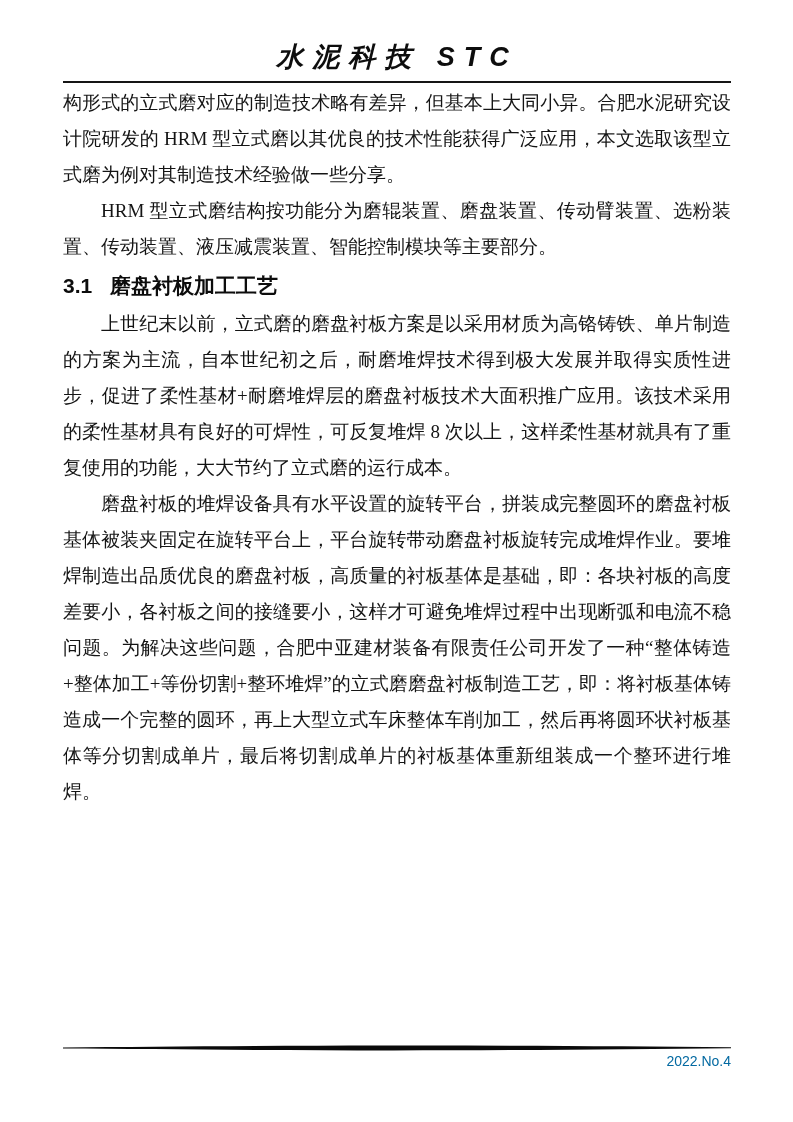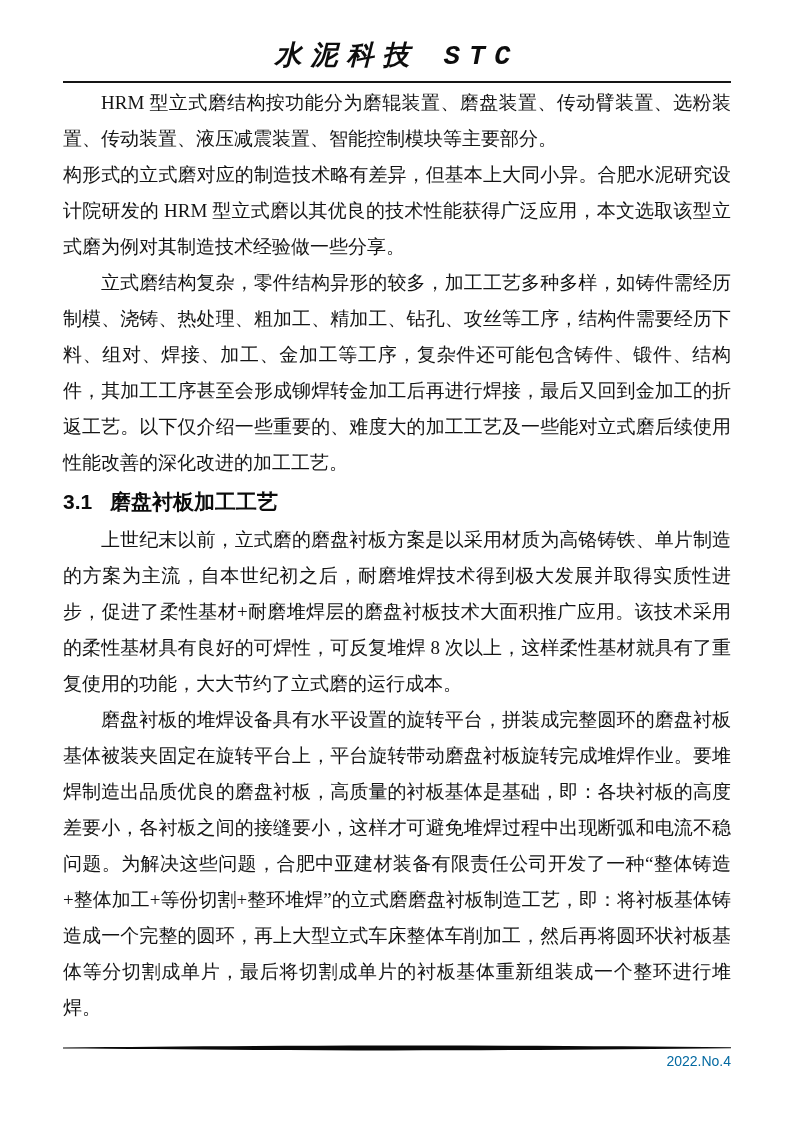--- a/index.html
+++ b/index.html
@@ -13,21 +13,21 @@
   }
   .page-inner {
     position: absolute;
     left: 63px; top: 0;
     width: 668px;
   }
   
   .page-header { padding-top: 40px; }
   .journal-title {
     text-align: center;
-    font-family: Liberation Mono, monospace;
+    font-family: Liberation Sans, sans-serif;
     font-style: italic;
     font-weight: 600;
     font-size: 27px;
     line-height: 34px;
     letter-spacing: 9px;
     color: #0d0d0d;
   }
   .header-rule {
     margin-top: 7px;
     height: 2px;
@@ -86,23 +86,22 @@
 
 <div class="page-inner">
 
   <div class="page-header">
     <div class="journal-title">水泥科技 STC</div>
     <div class="header-rule"></div>
   </div>
 
   <main class="article-body">
 
-  <p class="body-para indent">HRM 型立式磨结构按功能分为磨辊装置、磨盘装置、传动臂装置、选粉装置、传动装置、液压减震装置、智能控制模块等主要部分。</p>
-      <p class="body-para">构形式的立式磨对应的制造技术略有差异，但基本上大同小异。合肥水泥研究设计院研发的 HRM 型立式磨以其优良的技术性能获得广泛应用，本文选取该型立式磨为例对其制造技术经验做一些分享。</p>
-      <p class="body-para indent">立式磨结构复杂，零件结构异形的较多，加工工艺多种多样，如铸件需经历制模、浇铸、热处理、粗加工、精加工、钻孔、攻丝等工序，结构件需要经历下料、组对、焊接、加工、金加工等工序，复杂件还可能包含铸件、锻件、结构件，其加工工序甚至会形成铆焊转金加工后再进行焊接，最后又回到金加工的折返工艺。以下仅介绍一些重要的、难度大的加工工艺及一些能对立式磨后续使用性能改善的深化改进的加工工艺。</p>
+  <p class="body-para">构形式的立式磨对应的制造技术略有差异，但基本上大同小异。合肥水泥研究设计院研发的 HRM 型立式磨以其优良的技术性能获得广泛应用，本文选取该型立式磨为例对其制造技术经验做一些分享。</p>
+      <p class="body-para indent">HRM 型立式磨结构按功能分为磨辊装置、磨盘装置、传动臂装置、选粉装置、传动装置、液压减震装置、智能控制模块等主要部分。</p>
       <h2 class="sec-heading"><span class="sec-num">3.1</span><span>磨盘衬板加工工艺</span></h2>
       <p class="body-para indent">上世纪末以前，立式磨的磨盘衬板方案是以采用材质为高铬铸铁、单片制造的方案为主流，自本世纪初之后，耐磨堆焊技术得到极大发展并取得实质性进步，促进了柔性基材+耐磨堆焊层的磨盘衬板技术大面积推广应用。该技术采用的柔性基材具有良好的可焊性，可反复堆焊 8 次以上，这样柔性基材就具有了重复使用的功能，大大节约了立式磨的运行成本。</p>
       <p class="body-para indent">磨盘衬板的堆焊设备具有水平设置的旋转平台，拼装成完整圆环的磨盘衬板基体被装夹固定在旋转平台上，平台旋转带动磨盘衬板旋转完成堆焊作业。要堆焊制造出品质优良的磨盘衬板，高质量的衬板基体是基础，即：各块衬板的高度差要小，各衬板之间的接缝要小，这样才可避免堆焊过程中出现断弧和电流不稳问题。为解决这些问题，合肥中亚建材装备有限责任公司开发了一种“整体铸造+整体加工+等份切割+整环堆焊”的立式磨磨盘衬板制造工艺，即：将衬板基体铸造成一个完整的圆环，再上大型立式车床整体车削加工，然后再将圆环状衬板基体等分切割成单片，最后将切割成单片的衬板基体重新组装成一个整环进行堆焊。</p>
     </main>
 
 </div>
 
 <div class="page-footer">
   <svg class="footer-rule-svg" viewBox="0 0 668 8" preserveAspectRatio="none" aria-hidden="true">
     <path d="M0 3.6 C 90 2.8, 200 1.8, 320 1.6 C 440 1.4, 560 2.2, 668 3.2

